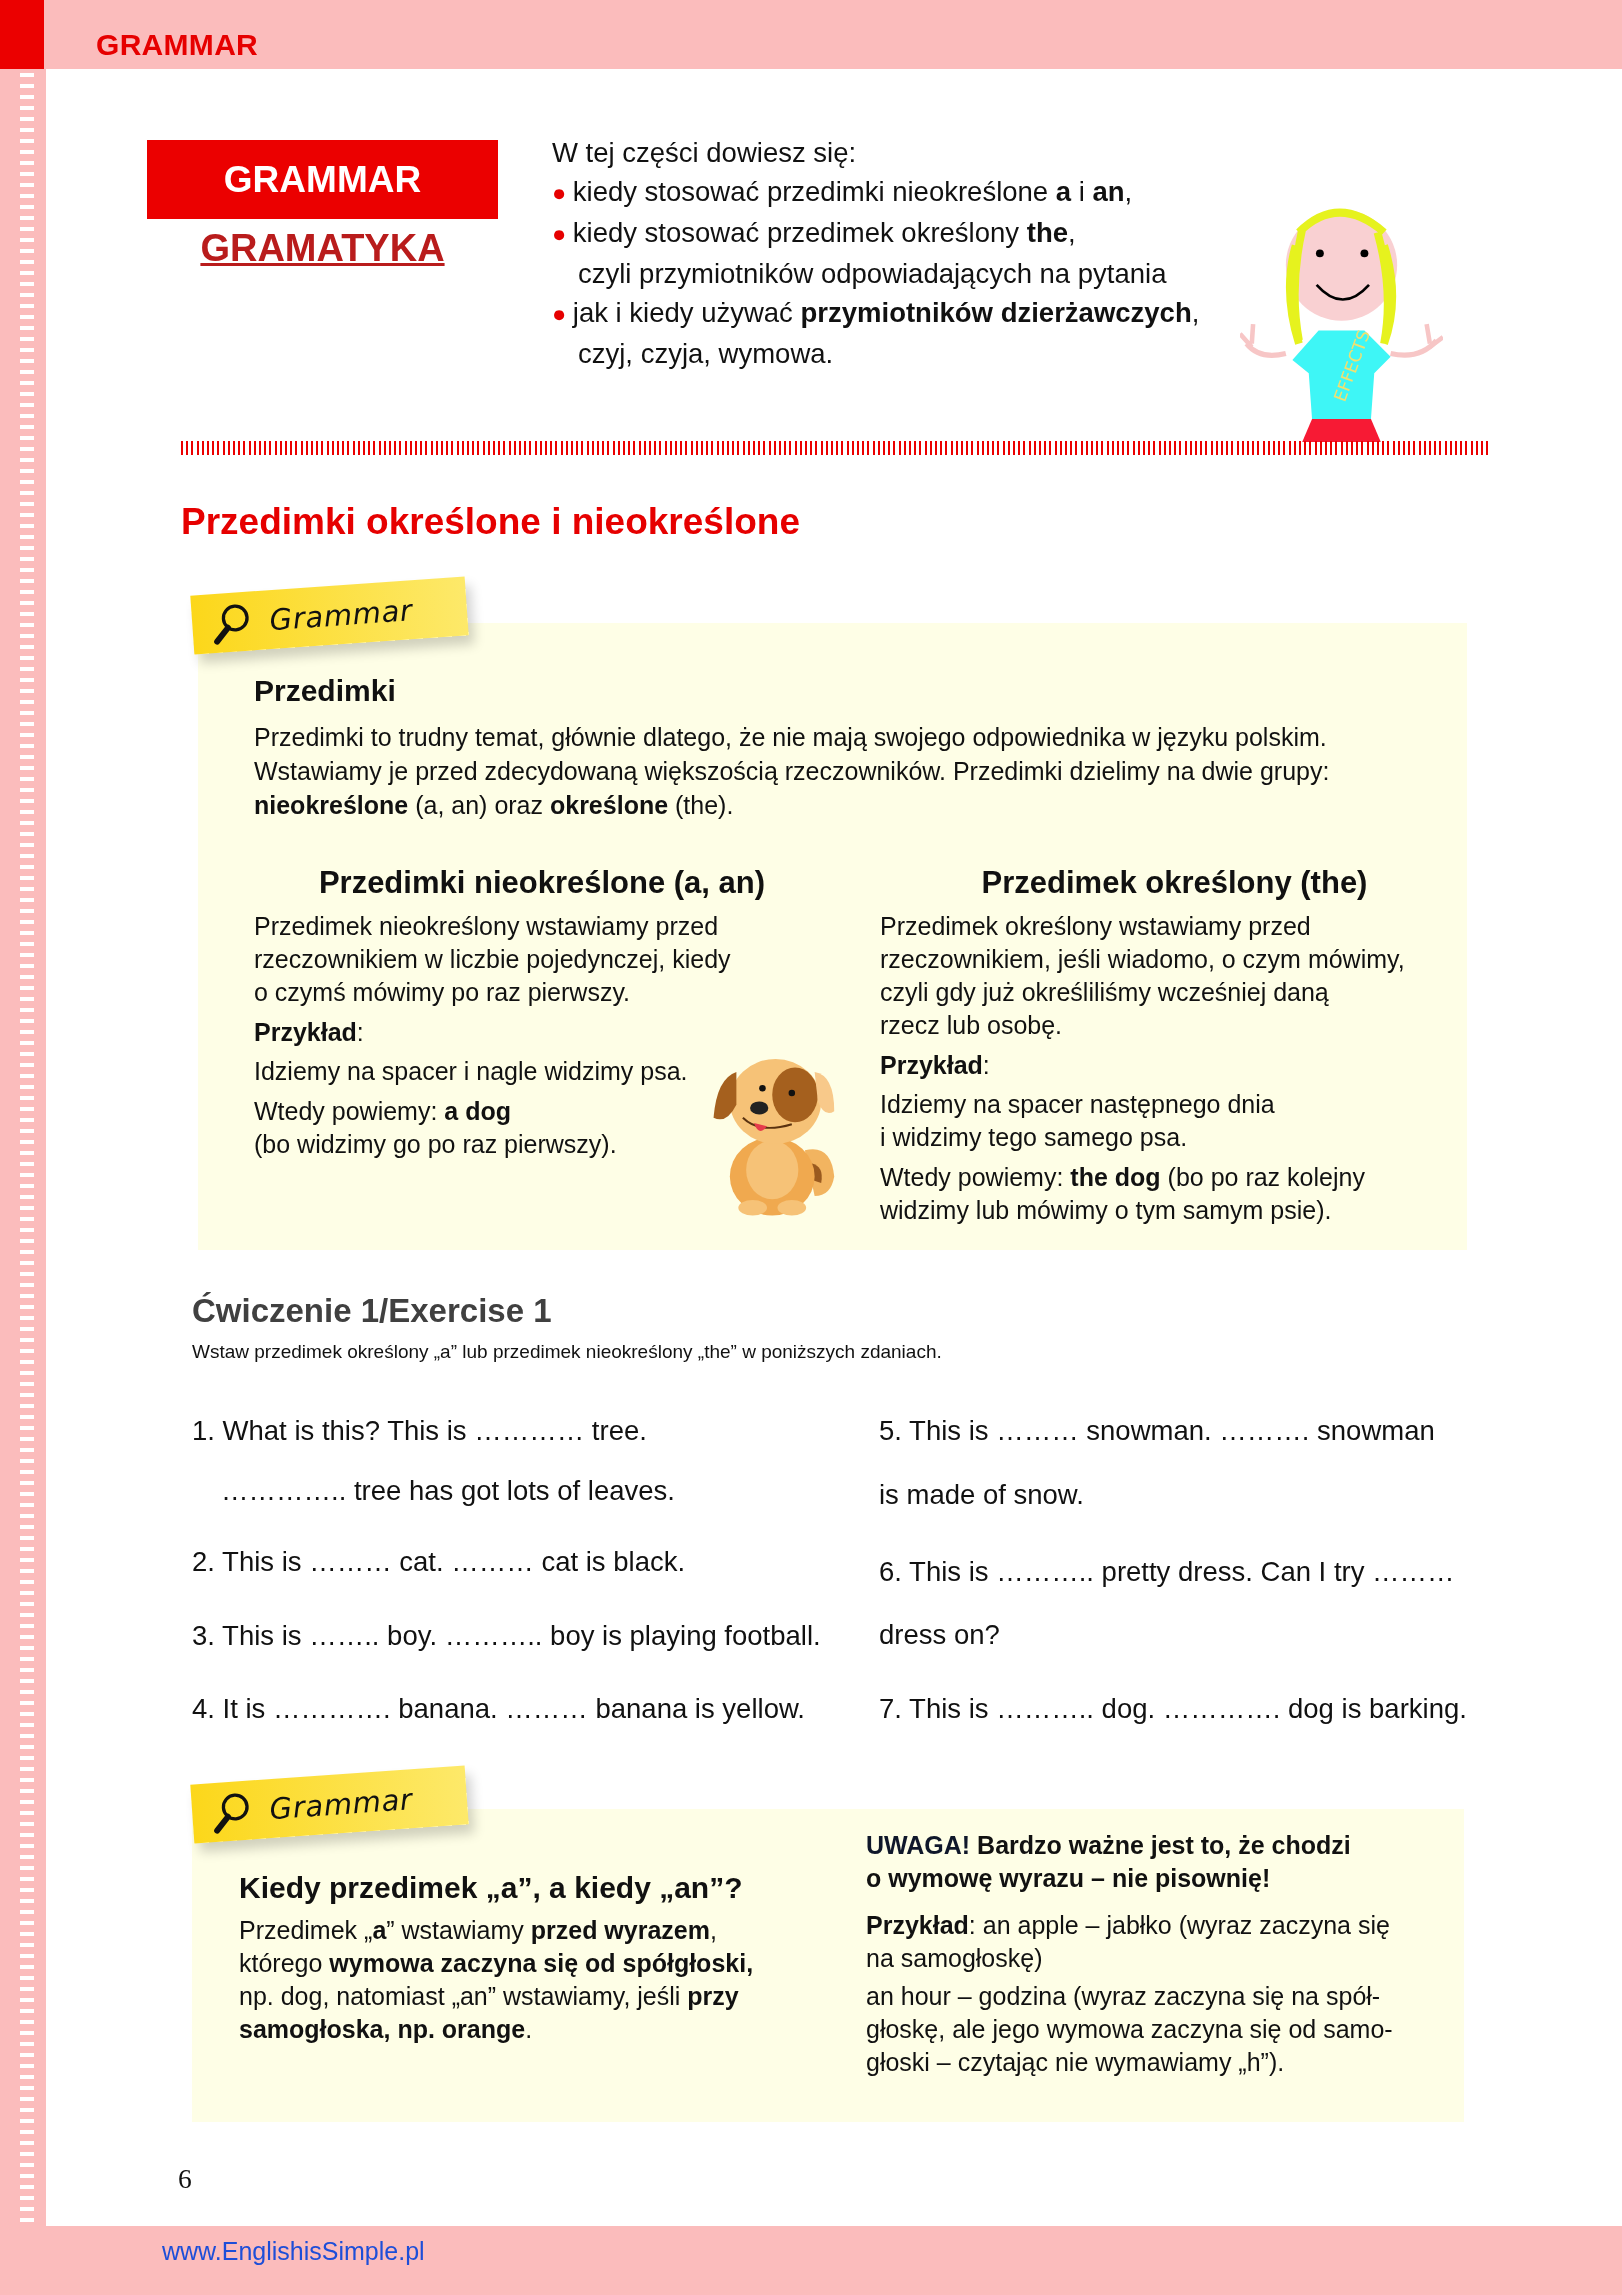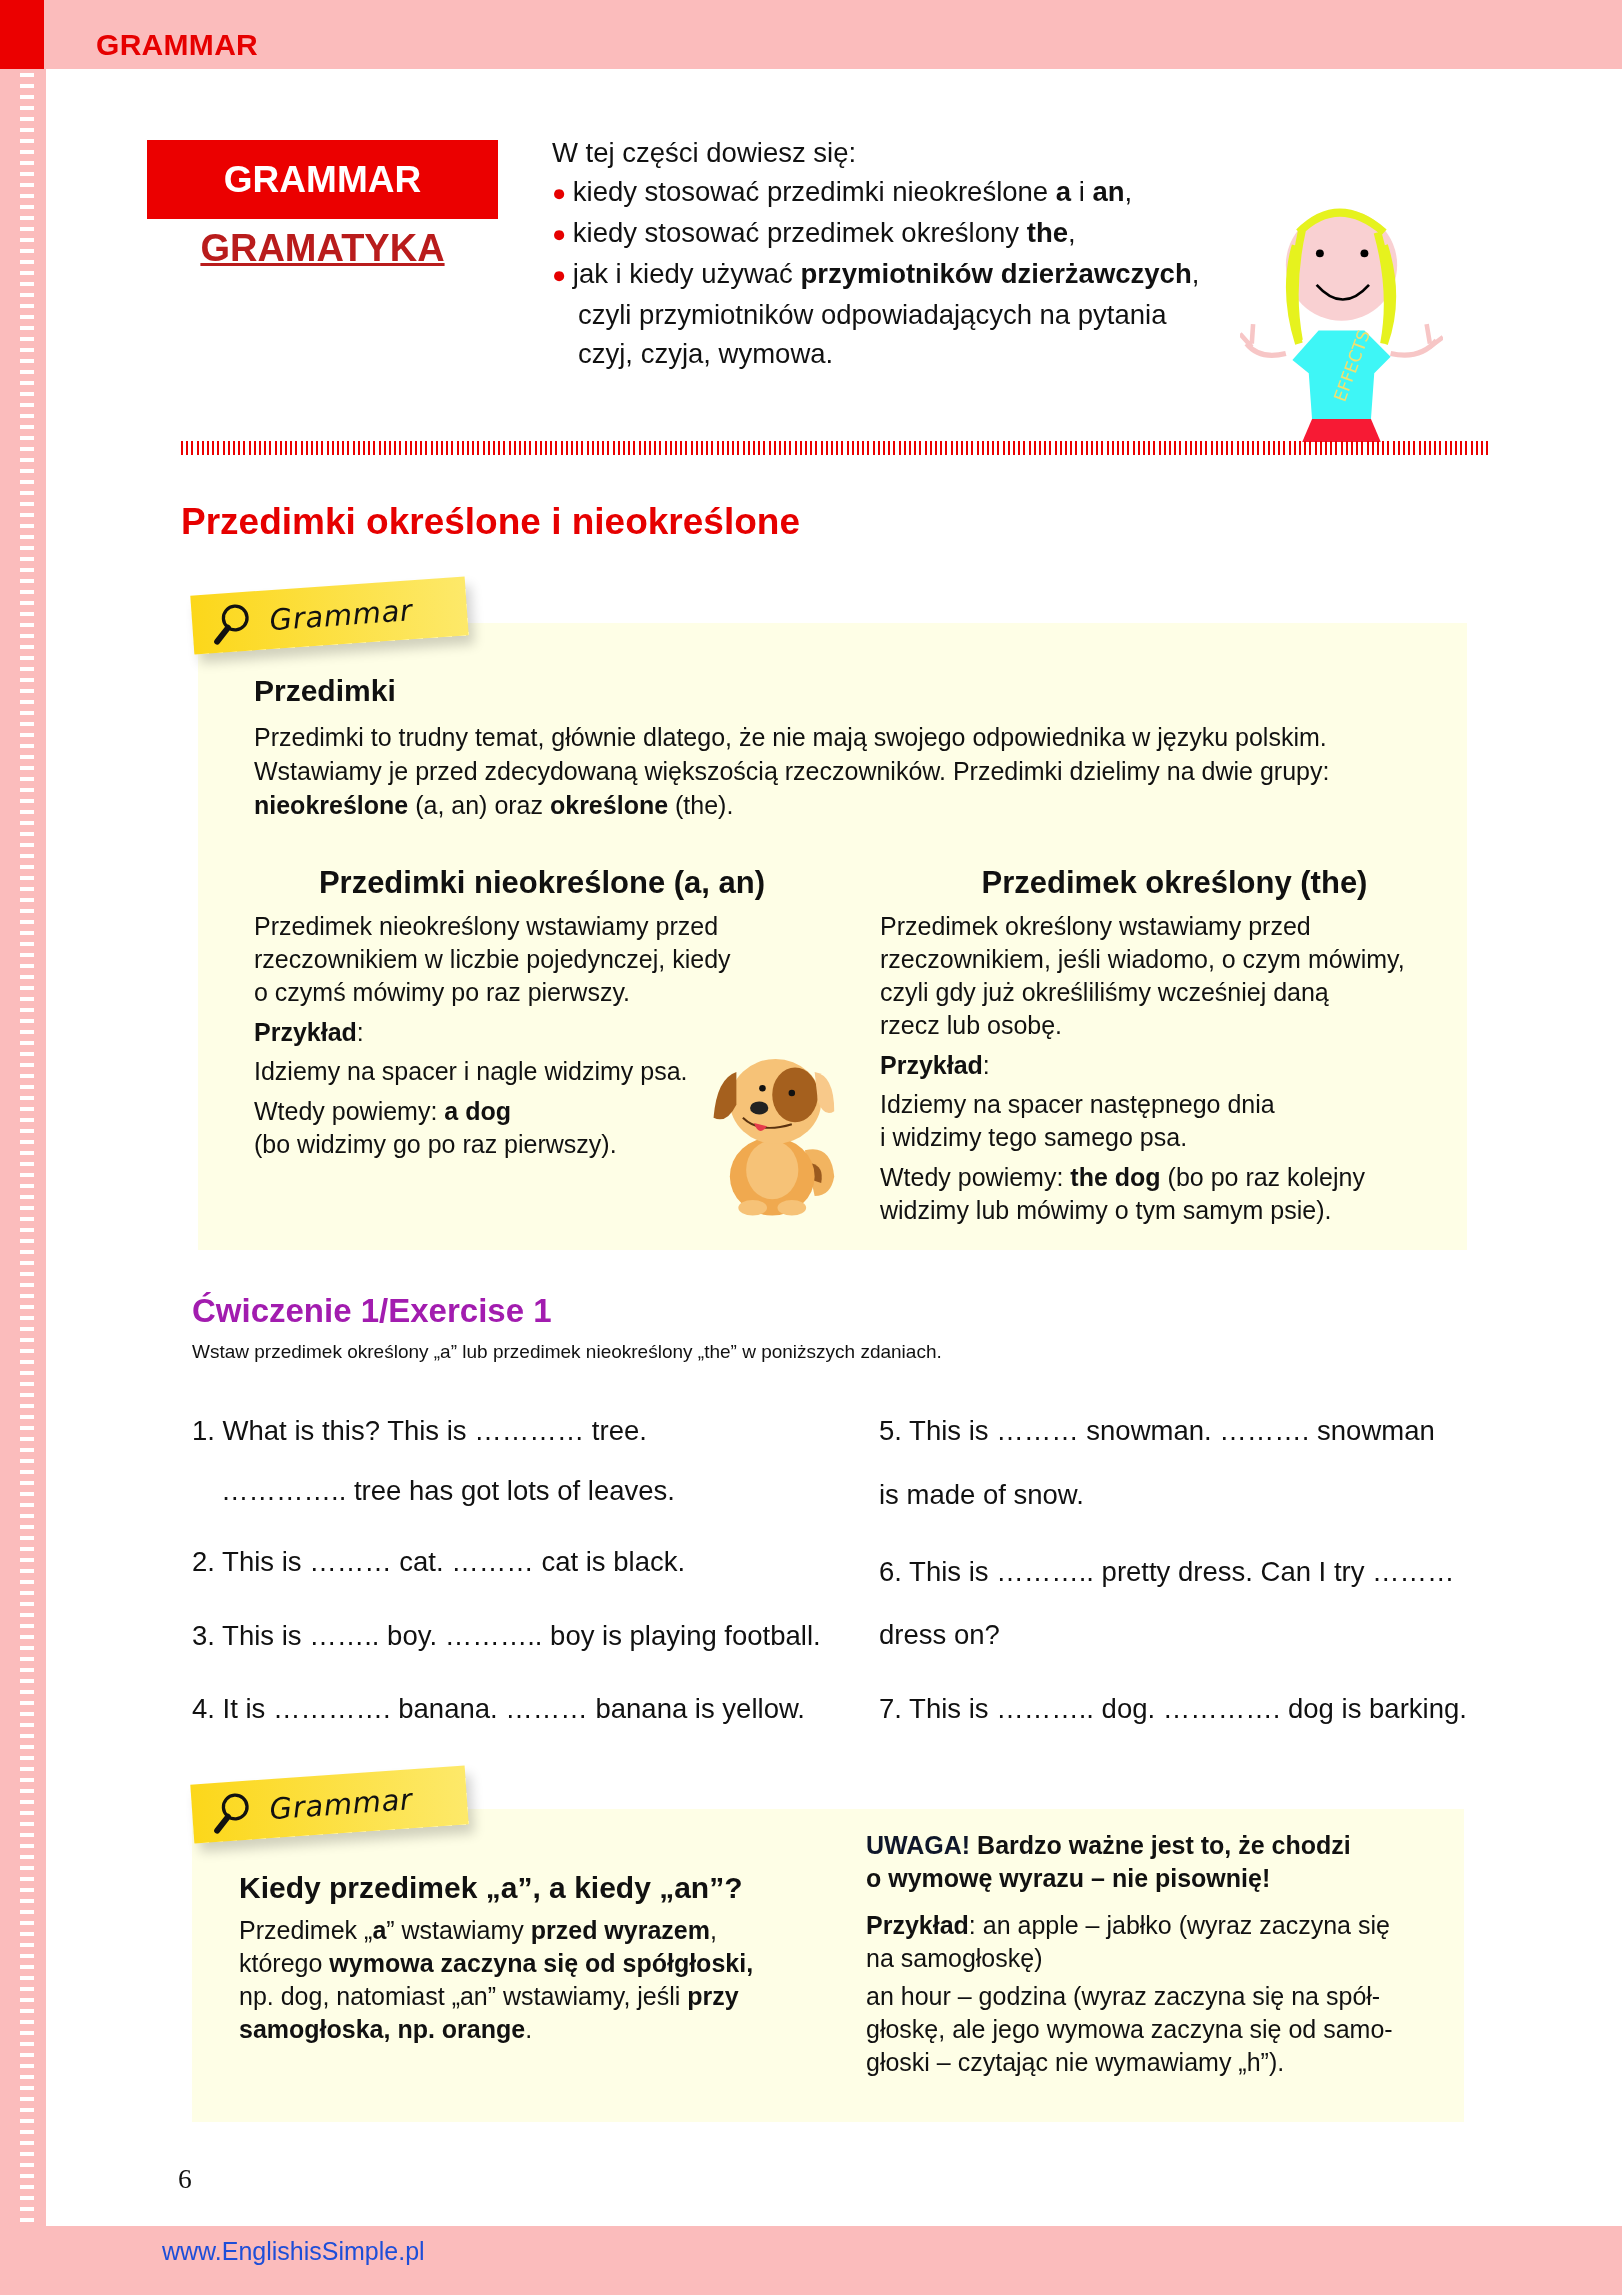--- a/index.html
+++ b/index.html
@@ -45,21 +45,21 @@
   .box1 .h { position:absolute; left:56px; top:51px; font-size:30px; font-weight:bold; }
   .box1 .p { position:absolute; left:56px; top:97px; width:1191px; font-size:25px; line-height:34px; }
   .col { position:absolute; font-size:25px; line-height:33px; }
   .col .ch { font-weight:bold; font-size:31px; text-align:center; margin-bottom:11px; }
   .col .gap { height:6.5px; }
   .col b { font-weight:bold; }
   .col1 { left:56px; top:243px; width:576px; }
   .col2 { left:682px; top:243px; width:589px; }
   .dog { position:absolute; left:509px; top:429px; width:137px; height:164px; }
 
-  .ex-title { position:absolute; left:192px; top:1292px; font-size:33px; font-weight:bold; color:#a21caf; }
+  .ex-title { position:absolute; left:192px; top:1292px; font-size:33px; font-weight:bold; color:#404040; }
   .ex-instr { position:absolute; left:192px; top:1341px; font-size:19px; }
   .ex-item { position:absolute; font-size:27.5px; white-space:nowrap; }
 
   .box2 { left:192px; top:1809px; width:1272px; height:313px; }
   .box2 .h { position:absolute; left:47px; top:62px; font-size:30px; font-weight:bold; }
   .box2 .p { position:absolute; left:47px; top:105px; width:576px; font-size:25px; line-height:33px; }
   .box2 .r { position:absolute; left:674px; top:19.6px; width:576px; font-size:25px; line-height:33px; }
   .box2 .r .warn { color:#0f172a; }
   .box2 .r .gap { height:14.4px; }
 </style>
@@ -77,24 +77,24 @@
 <div class="gramatyka">GRAMATYKA</div>
 
 <div class="intro">
   <div class="row">W tej części dowiesz się:</div>
   <div class="row">
     <span class="bullet">●</span><span>kiedy stosować przedimki nieokreślone </span><b>a</b><span> i </span><b>an</b><span>,</span>
   </div>
   <div class="row">
     <span class="bullet">●</span><span>kiedy stosować przedimek określony </span><b>the</b><span>,</span>
   </div>
+  <div class="row indent">czyli przymiotników odpowiadających na pytania</div>
   <div class="row">
     <span class="bullet">●</span><span>jak i kiedy używać </span><b>przymiotników dzierżawczych</b><span>,</span>
   </div>
-  <div class="row indent">czyli przymiotników odpowiadających na pytania</div>
   <div class="row indent">czyj, czyja, wymowa.</div>
 </div>
 
 <svg class="girl" viewBox="0 0 310 380">
   <path d="M10 230 q20 25 60 15" stroke="#f7c6c6" stroke-width="8" fill="none"></path>
   <path d="M0 215 l18 20 M20 200 l-2 30" stroke="#f7c6c6" stroke-width="7" fill="none"></path>
   <path d="M300 225 q-25 30 -70 20" stroke="#f7c6c6" stroke-width="8" fill="none"></path>
   <path d="M310 220 l-20 15 M285 200 l5 30" stroke="#f7c6c6" stroke-width="7" fill="none"></path>
   <circle cx="155" cy="110" r="85" fill="#f9d0d2"></circle>
   <path d="M85 80 q-20 70 5 150 M95 55 q-20 90 -5 170 M220 80 q25 80 0 150 M210 60 q25 90 10 170 M90 60 q60 -60 130 0" stroke="#e6f21e" stroke-width="12" fill="none"></path>

